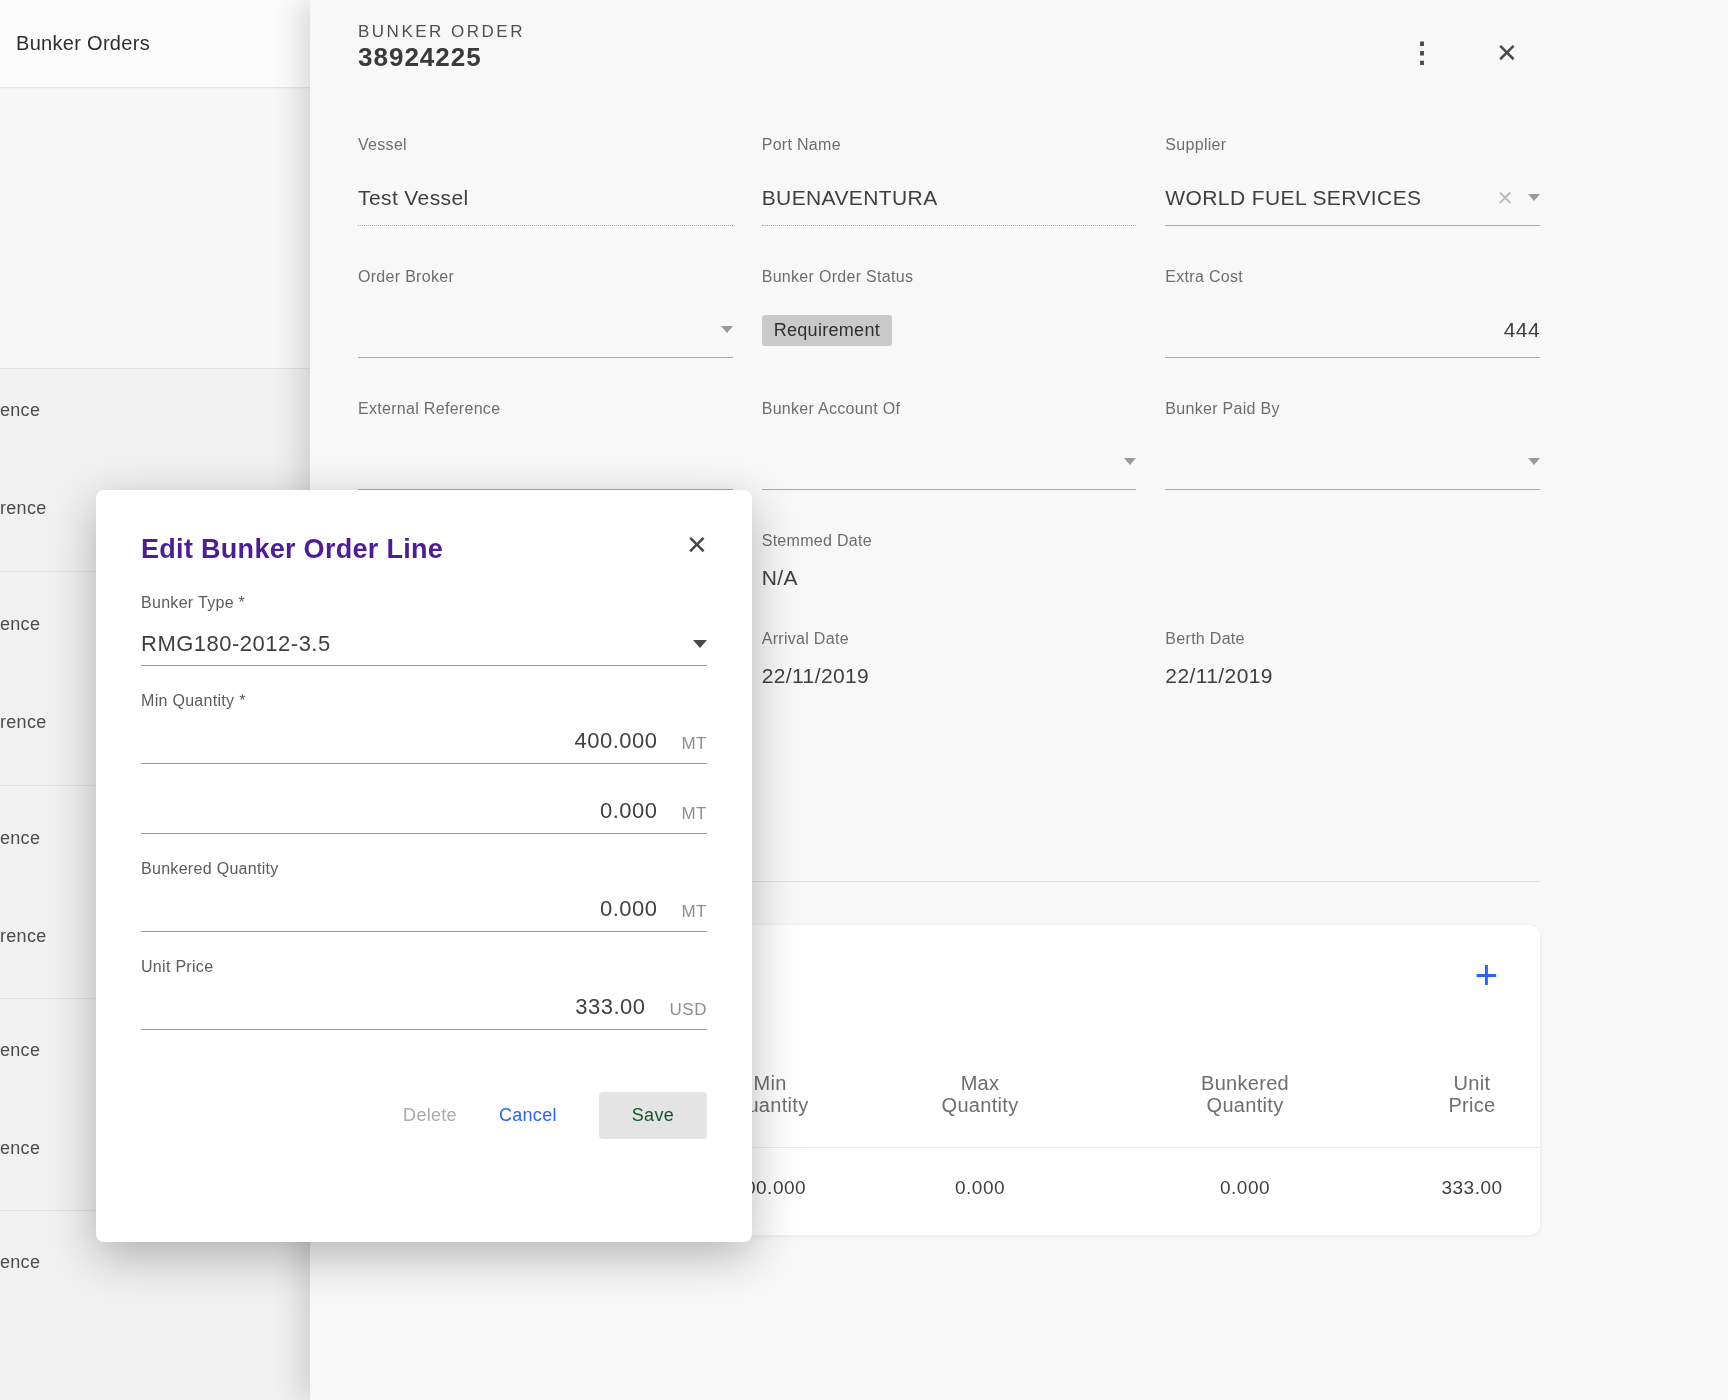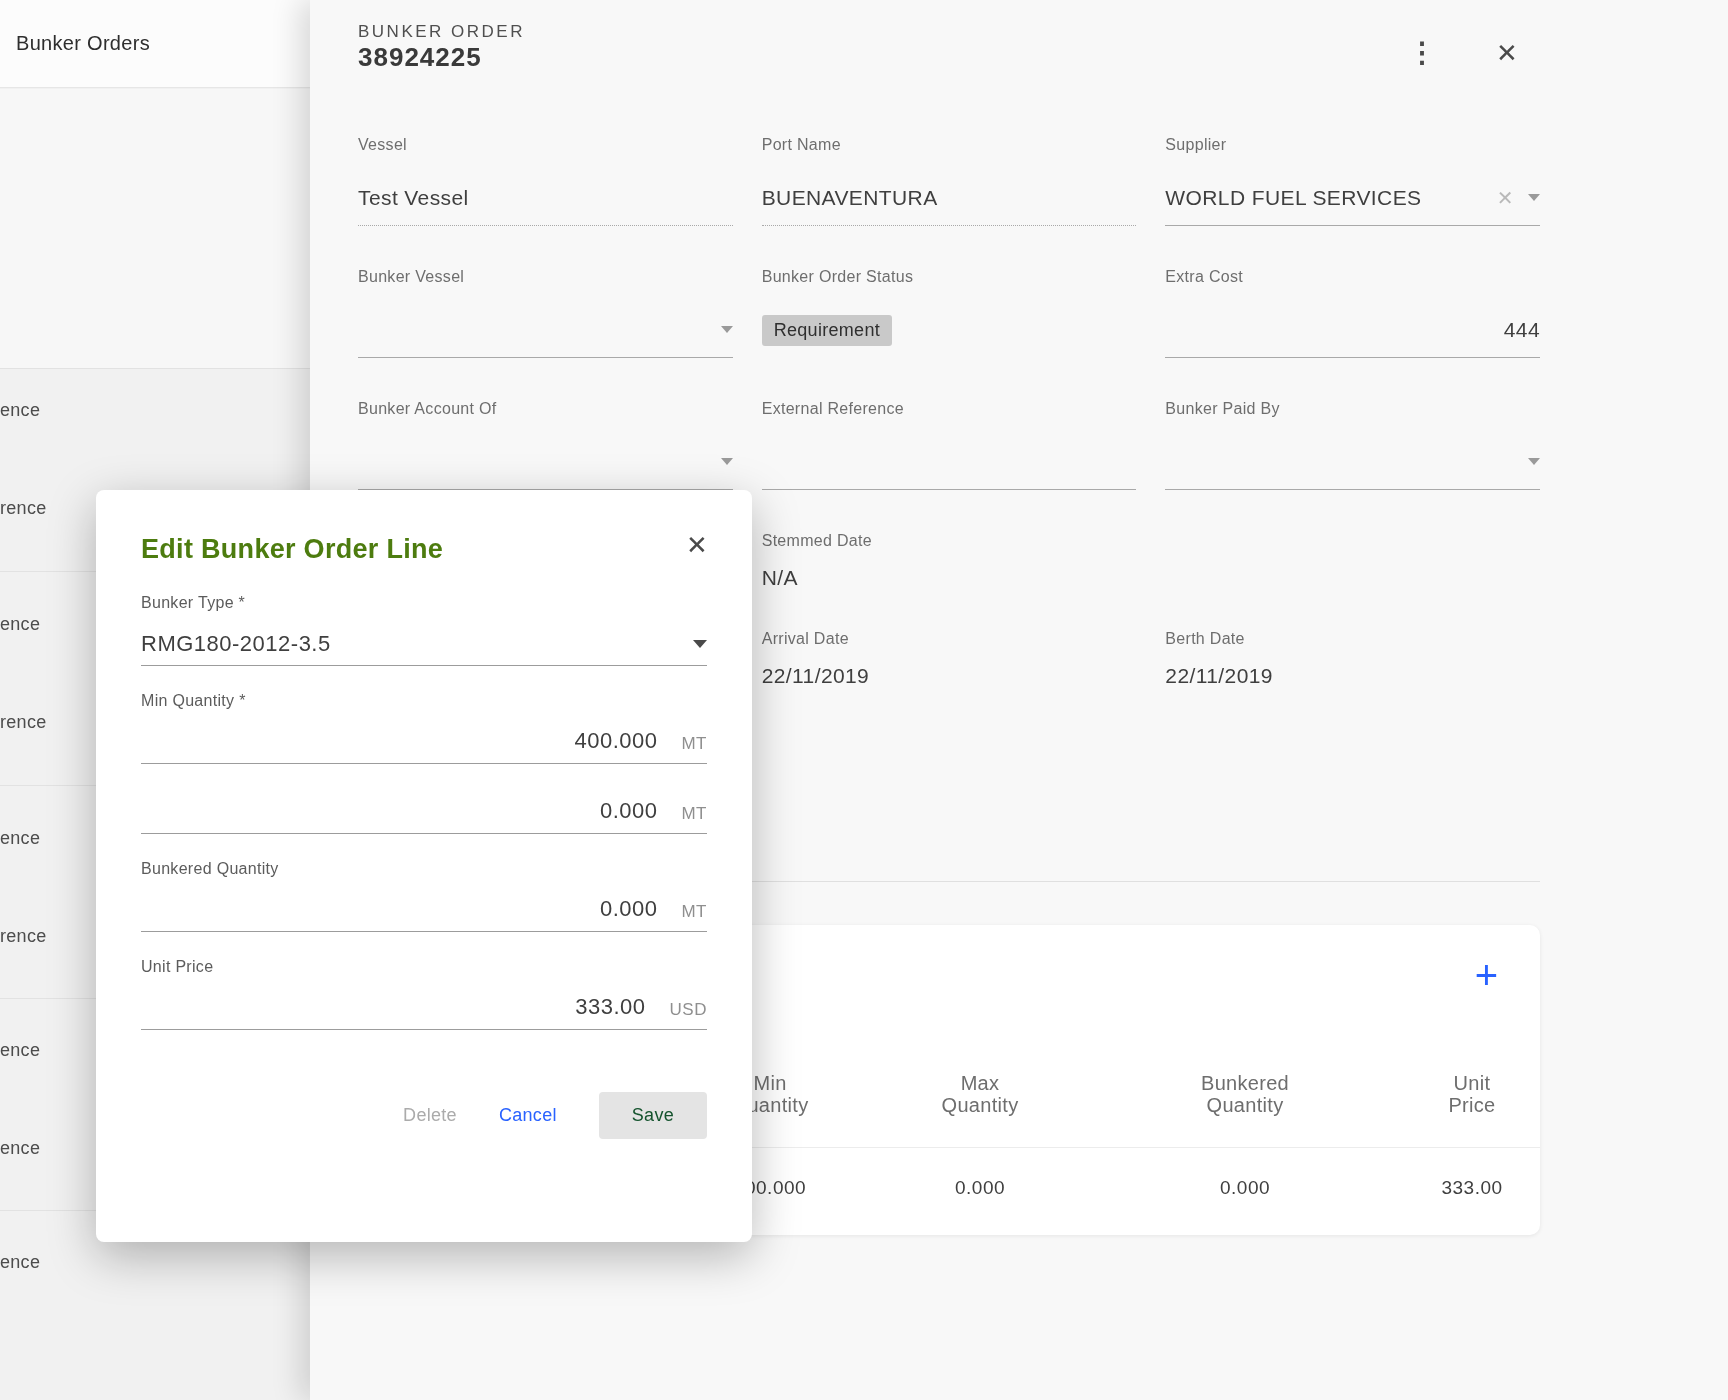--- a/index.html
+++ b/index.html
@@ -90,21 +90,21 @@
     position:absolute; top:252px; transform:translateX(-50%);
     text-align:center; font-size:19px; color:#3f3f3f; letter-spacing:.5px;
   }
 
   
   .modal {
     position:absolute; left:96px; top:490px; width:656px; height:752px;
     background:#ffffff; border-radius:8px; box-shadow:0 14px 48px rgba(0,0,0,.28);
     padding:44px 45px 0 45px; z-index:10;
   }
-  .m-title { font-size:27px; font-weight:700; color:#4d7c0f; letter-spacing:.3px; height:34px; }
+  .m-title { font-size:27px; font-weight:700; color:#4c1d95; letter-spacing:.3px; height:34px; }
   .m-close {
     position:absolute; top:40px; right:40px; font-size:26px; color:#4a4a4a;
     width:30px; text-align:center; cursor:pointer; line-height:30px;
   }
   .mfield { margin-top:26px; }
   .mfield.first { }
   .mlabel { font-size:16px; color:#5c5c5c; letter-spacing:.3px; height:20px; }
   .mvalue {
     margin-top:8px; height:44px; display:flex; align-items:center;
     border-bottom:1px solid #9c9c9c; font-size:22px; color:#3f3f3f; letter-spacing:.5px;
@@ -177,21 +177,21 @@
         <div class="fvalue solid">
           <span>WORLD FUEL SERVICES</span>
           <span class="clear-x">✕</span>
           <span class="caret fixed"></span>
         </div>
       </div>
     </div>
 
     <div class="frow r2">
       <div class="field">
-        <div class="flabel">Bunker Vessel</div>
+        <div class="flabel">Order Broker</div>
         <div class="fvalue solid">
           <span></span>
           <span class="caret"></span>
         </div>
       </div>
       <div class="field">
         <div class="flabel">Bunker Order Status</div>
         <div class="fvalue">
           <span class="badge">Requirement</span>
         </div>
@@ -199,30 +199,30 @@
       <div class="field">
         <div class="flabel">Extra Cost</div>
         <div class="fvalue solid right">
           <span>444</span>
         </div>
       </div>
     </div>
 
     <div class="frow r3">
       <div class="field">
+        <div class="flabel">External Reference</div>
+        <div class="fvalue solid">
+          <span></span>
+        </div>
+      </div>
+      <div class="field">
         <div class="flabel">Bunker Account Of</div>
         <div class="fvalue solid">
           <span></span>
           <span class="caret"></span>
-        </div>
-      </div>
-      <div class="field">
-        <div class="flabel">External Reference</div>
-        <div class="fvalue solid">
-          <span></span>
         </div>
       </div>
       <div class="field">
         <div class="flabel">Bunker Paid By</div>
         <div class="fvalue solid">
           <span></span>
           <span class="caret"></span>
         </div>
       </div>
     </div>

